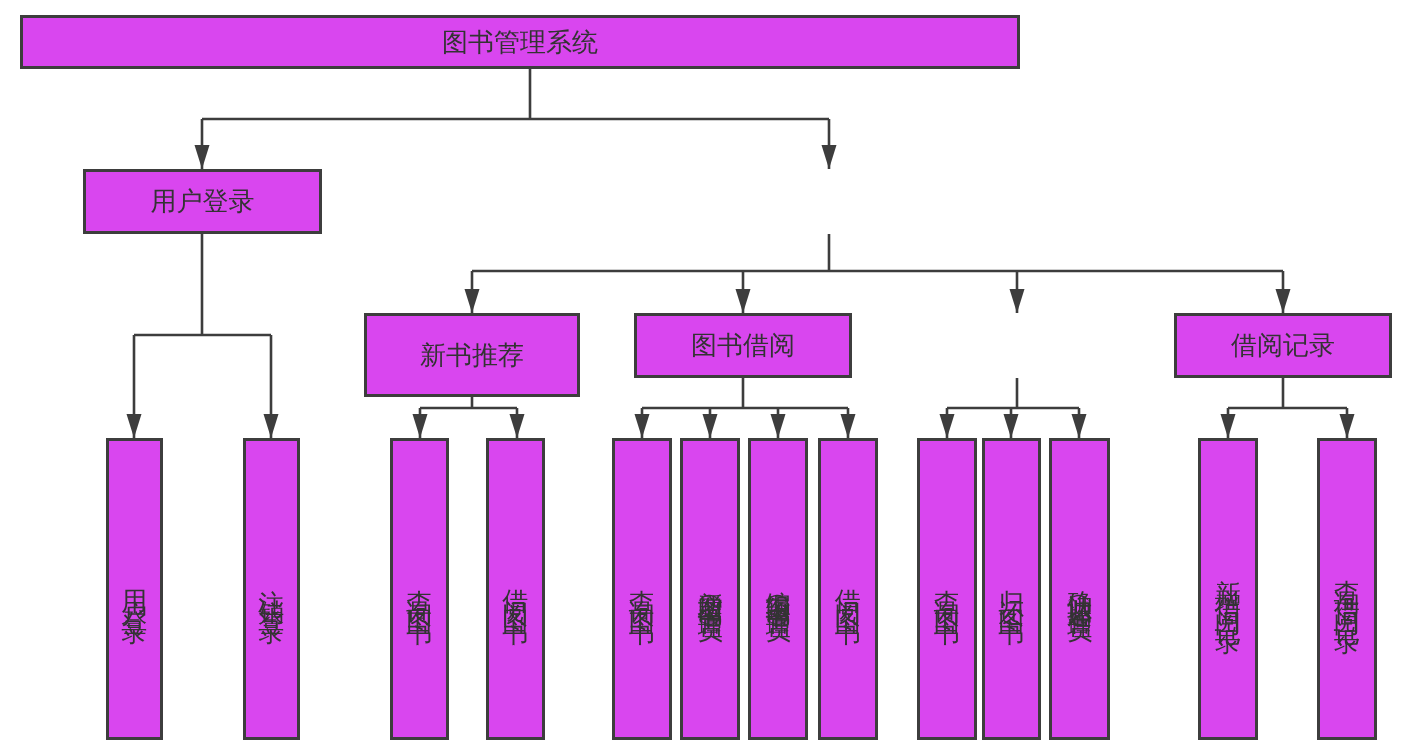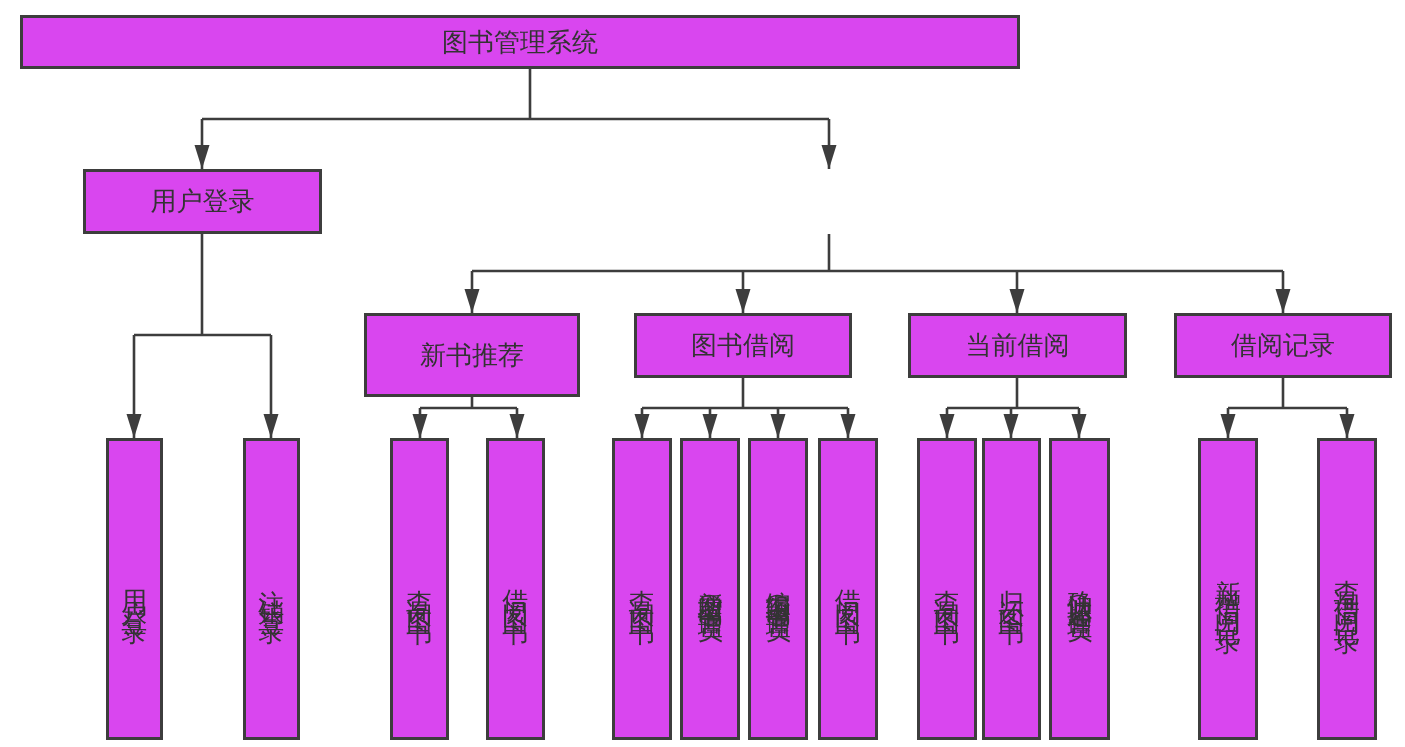--- a/index.html
+++ b/index.html
@@ -81,23 +81,20 @@
   <div class="box" style="left:83px;top:169px;width:239px;height:65px;">
     <span>用户登录</span>
   </div>
 
   <div class="box" style="left:364px;top:313px;width:216px;height:84px;text-align:right;">
     <span>新书推荐</span>
   </div>
   <div class="box" style="left:634px;top:313px;width:218px;height:65px;">
     <span>图书借阅</span>
   </div>
-  <div class="box" style="left:908px;top:313px;width:219px;height:65px;">
-    <span>当前借阅</span>
-  </div>
   <div class="box" style="left:1174px;top:313px;width:218px;height:65px;">
     <span>借阅记录</span>
   </div>
 
   <div class="box leaf" style="left:106px;top:438px;width:57px;height:302px;">
     <span>用户登录</span>
   </div>
   <div class="box leaf" style="left:243px;top:438px;width:57px;height:302px;">
     <span>注销登录</span>
   </div>

